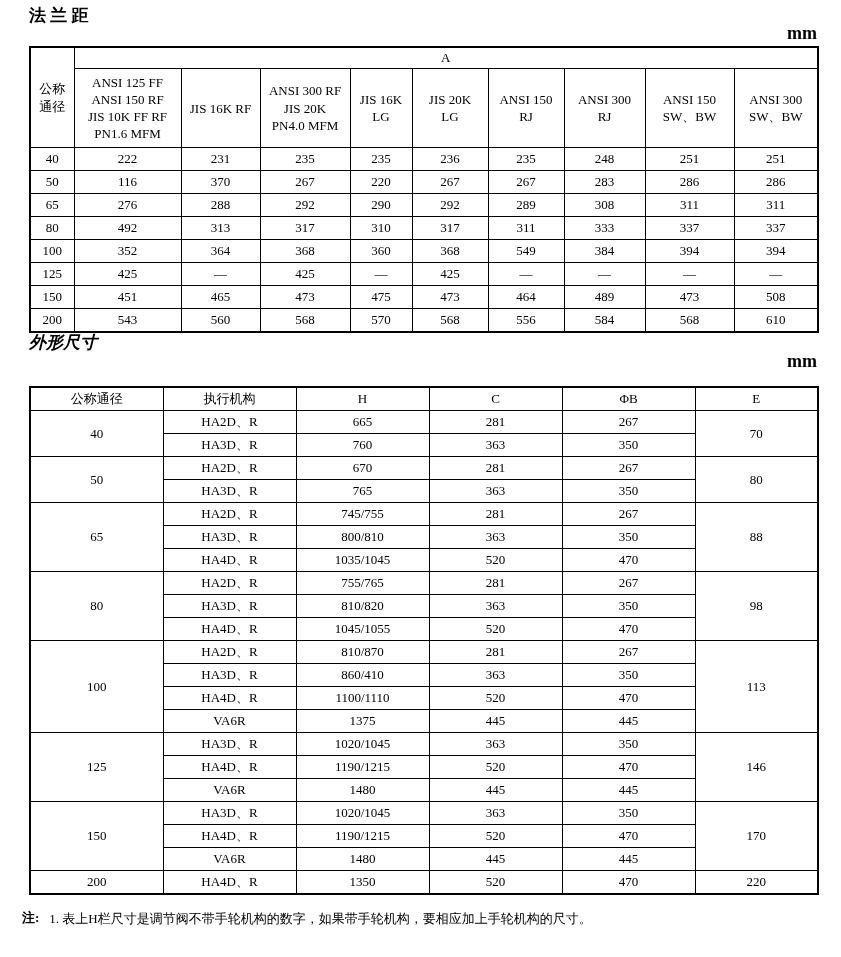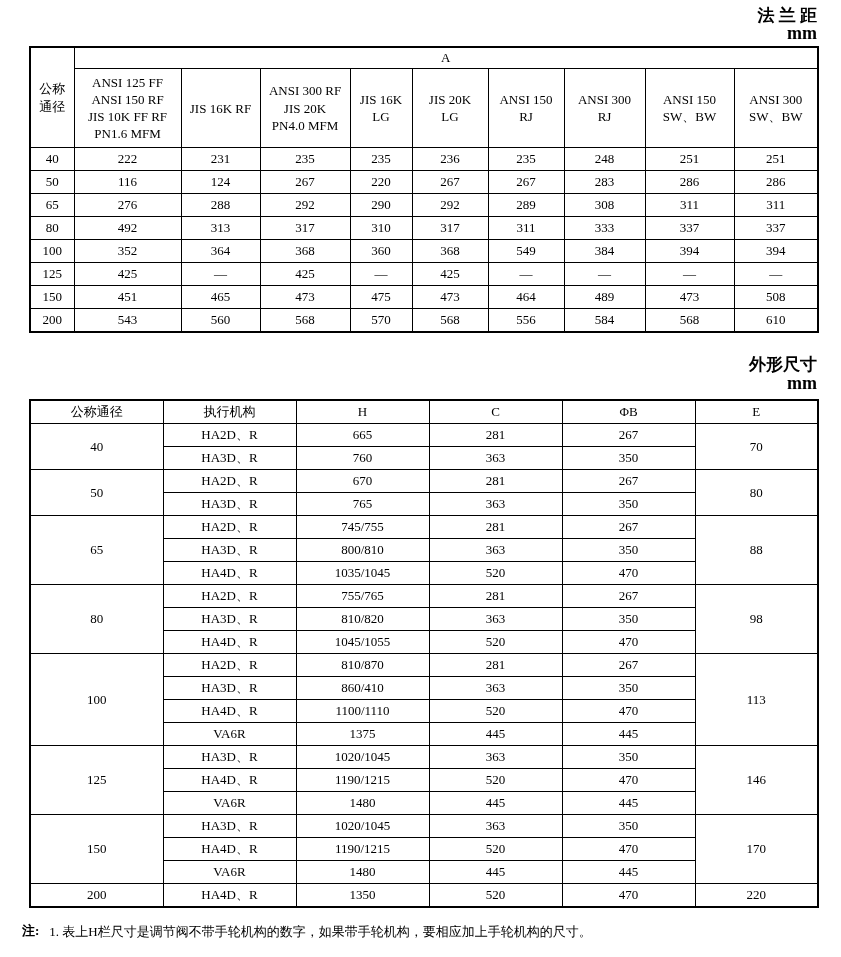--- a/index.html
+++ b/index.html
@@ -5,21 +5,21 @@
   html,body{margin:0;padding:0;background:#fff;}
   body{
     width:841px;height:957px;
     font-family:"Liberation Serif","DejaVu Serif",serif;
     color:#000;
     -webkit-font-smoothing:antialiased;
   }
   .page{padding:6px 24px 0 29px;box-sizing:border-box;}
 
   .doc-title{
-    font-size:17px;font-weight:bold;margin:0;line-height:1.2;text-align:right;
+    font-size:17px;font-weight:bold;margin:0;line-height:1.2;
   }
   .unit-label{
     text-align:right;font-weight:bold;font-size:18px;line-height:1.1;
     margin:-2px 0 2px 0;
   }
 
   table{
     border-collapse:collapse;
     width:788px;
     table-layout:fixed;
@@ -33,25 +33,25 @@
     padding:0 2px;
     overflow:hidden;
   }
 
   
   #table1 .a-row td{height:20px;}
   #table1 .hdr2 th{height:78px;line-height:1.32;font-size:13px;}
   #table1 .data td{height:22px;}
 
   
-  #table2{margin-top:6px;}
+  #table2{margin-top:15px;}
   #table2 .hdr td{height:22px;}
   #table2 td{height:22px;}
 
-  .t2-title{margin-top:22px;}
+  .t2-title{font-style:italic;}
 
   .notes{
     margin:14px 0 0 -7px;
     font-size:13px;
     display:flex;
     align-items:flex-start;
   }
   .notes-label{font-weight:bold;white-space:nowrap;}
   .note-items{margin-left:10px;}
   .note-item{margin-bottom:9px;line-height:1.5;}
@@ -101,21 +101,21 @@
           <td>235</td>
           <td>236</td>
           <td>235</td>
           <td>248</td>
           <td>251</td>
           <td>251</td>
         </tr>
         <tr class="data">
           <td>50</td>
           <td>116</td>
-          <td>124</td>
+          <td>370</td>
           <td>267</td>
           <td>220</td>
           <td>267</td>
           <td>267</td>
           <td>283</td>
           <td>286</td>
           <td>286</td>
         </tr>
         <tr class="data">
           <td>65</td>

